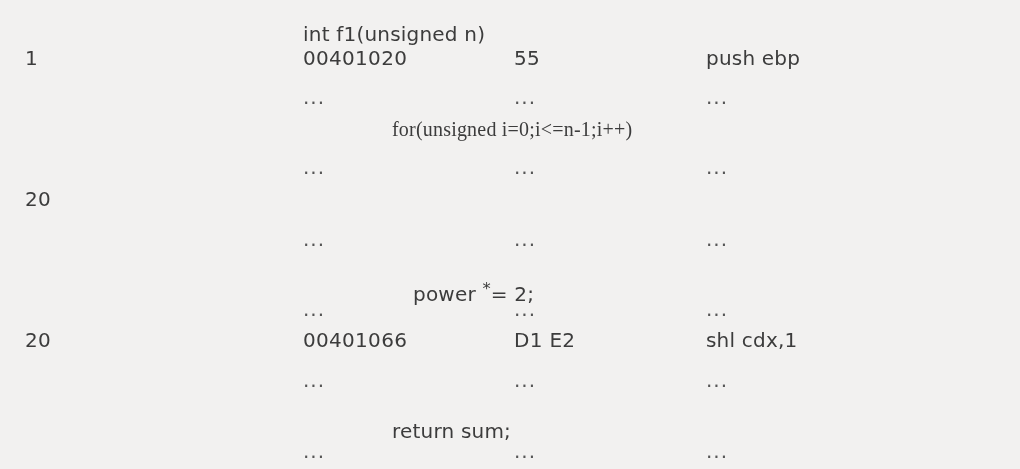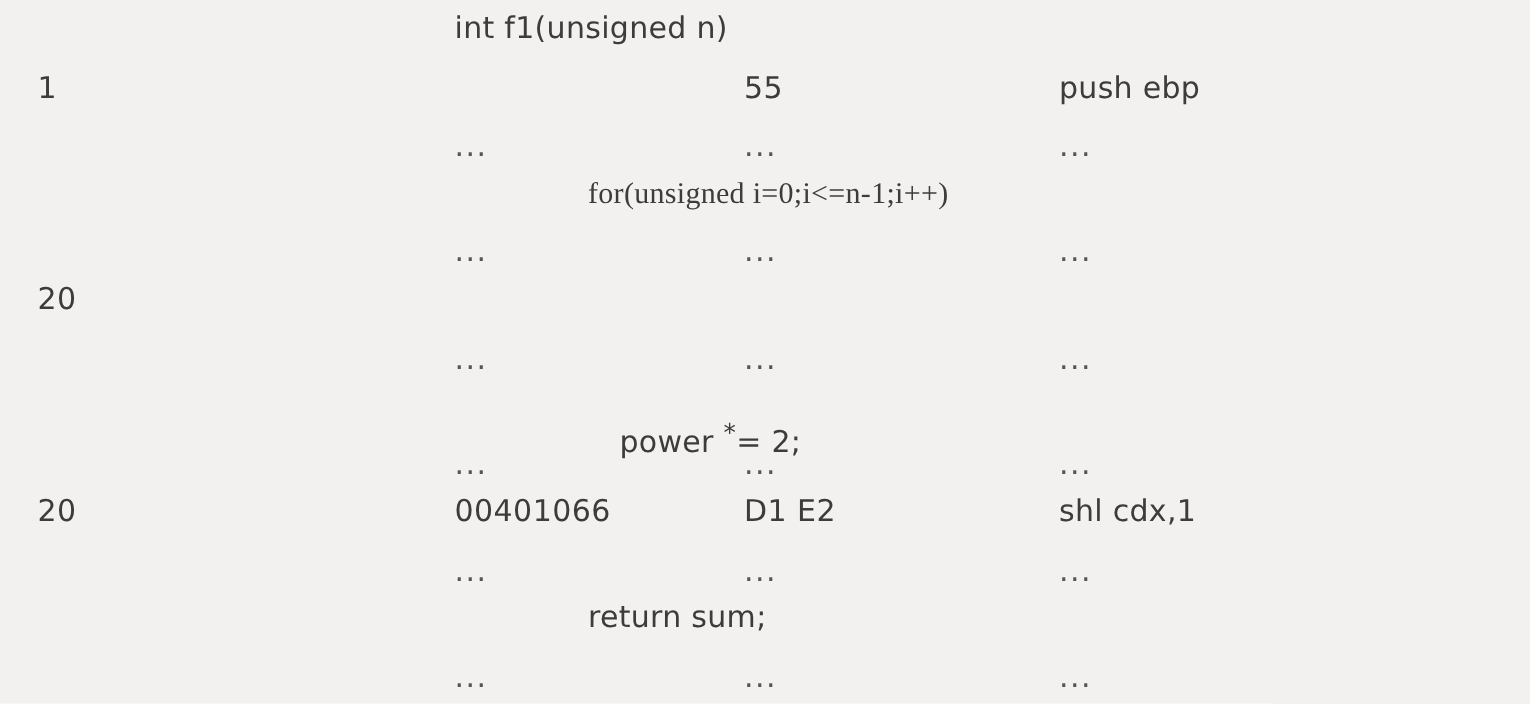--- a/index.html
+++ b/index.html
@@ -32,21 +32,21 @@
   }
   .cell {
     position: absolute;
     top: 0;
     line-height: 32px;
     white-space: pre;
   }
   
   .c-lineno  { left: 25px;  font-size: 20px; letter-spacing: 0.2px; }
   .c-addr    { left: 303px; font-size: 20px; letter-spacing: 0.3px; }
-  .c-bytes   { left: 496px; font-size: 20px; letter-spacing: 0.3px; }
+  .c-bytes   { left: 514px; font-size: 20px; letter-spacing: 0.3px; }
   .c-mnem    { left: 706px; font-size: 20px; letter-spacing: 0.2px; }
 
   
   .c-src     { font-size: 20px; letter-spacing: 0.2px; }
 
   .dots {
     font-size: 20px;
     color: #555555;
     letter-spacing: 1px;
   }
@@ -54,27 +54,28 @@
     vertical-align: 0.42em;
     font-size: 0.82em;
     line-height: 0;
   }
 </style>
 </head>
 <body>
 
 <div id="listing">
 
-  <div class="row" style="top:2px;">
+  <div class="row" style="top:18px;">
     <span class="cell c-lineno"></span>
     <span class="cell c-src" style="left:303px;">int f1(unsigned n)</span>
   </div>
 
   <div class="row" style="top:42px;">
     <span class="cell c-lineno">1</span>
+    <span class="cell c-addr">00401020</span>
     <span class="cell c-bytes">55</span>
     <span class="cell c-mnem">push ebp</span>
   </div>
 
   <div class="row" style="top:81px;">
     <span class="cell c-addr dots">...</span>
     <span class="cell c-bytes dots">...</span>
     <span class="cell c-mnem dots">...</span>
   </div>
 
@@ -115,21 +116,21 @@
     <span class="cell c-mnem">shl cdx,1</span>
   </div>
 
   <div class="row" style="top:364px;">
     <span class="cell c-addr dots">...</span>
     <span class="cell c-bytes dots">...</span>
     <span class="cell c-mnem dots">...</span>
   </div>
 
   <div class="row" style="top:395px;">
-    <span class="cell c-src" style="left:392px;">return sum;</span>
+    <span class="cell c-src" style="left:392px;margin-top:20px;">return sum;</span>
   </div>
 
   <div class="row" style="top:435px;">
     <span class="cell c-addr dots">...</span>
     <span class="cell c-bytes dots">...</span>
     <span class="cell c-mnem dots">...</span>
   </div>
 
 </div>
 

